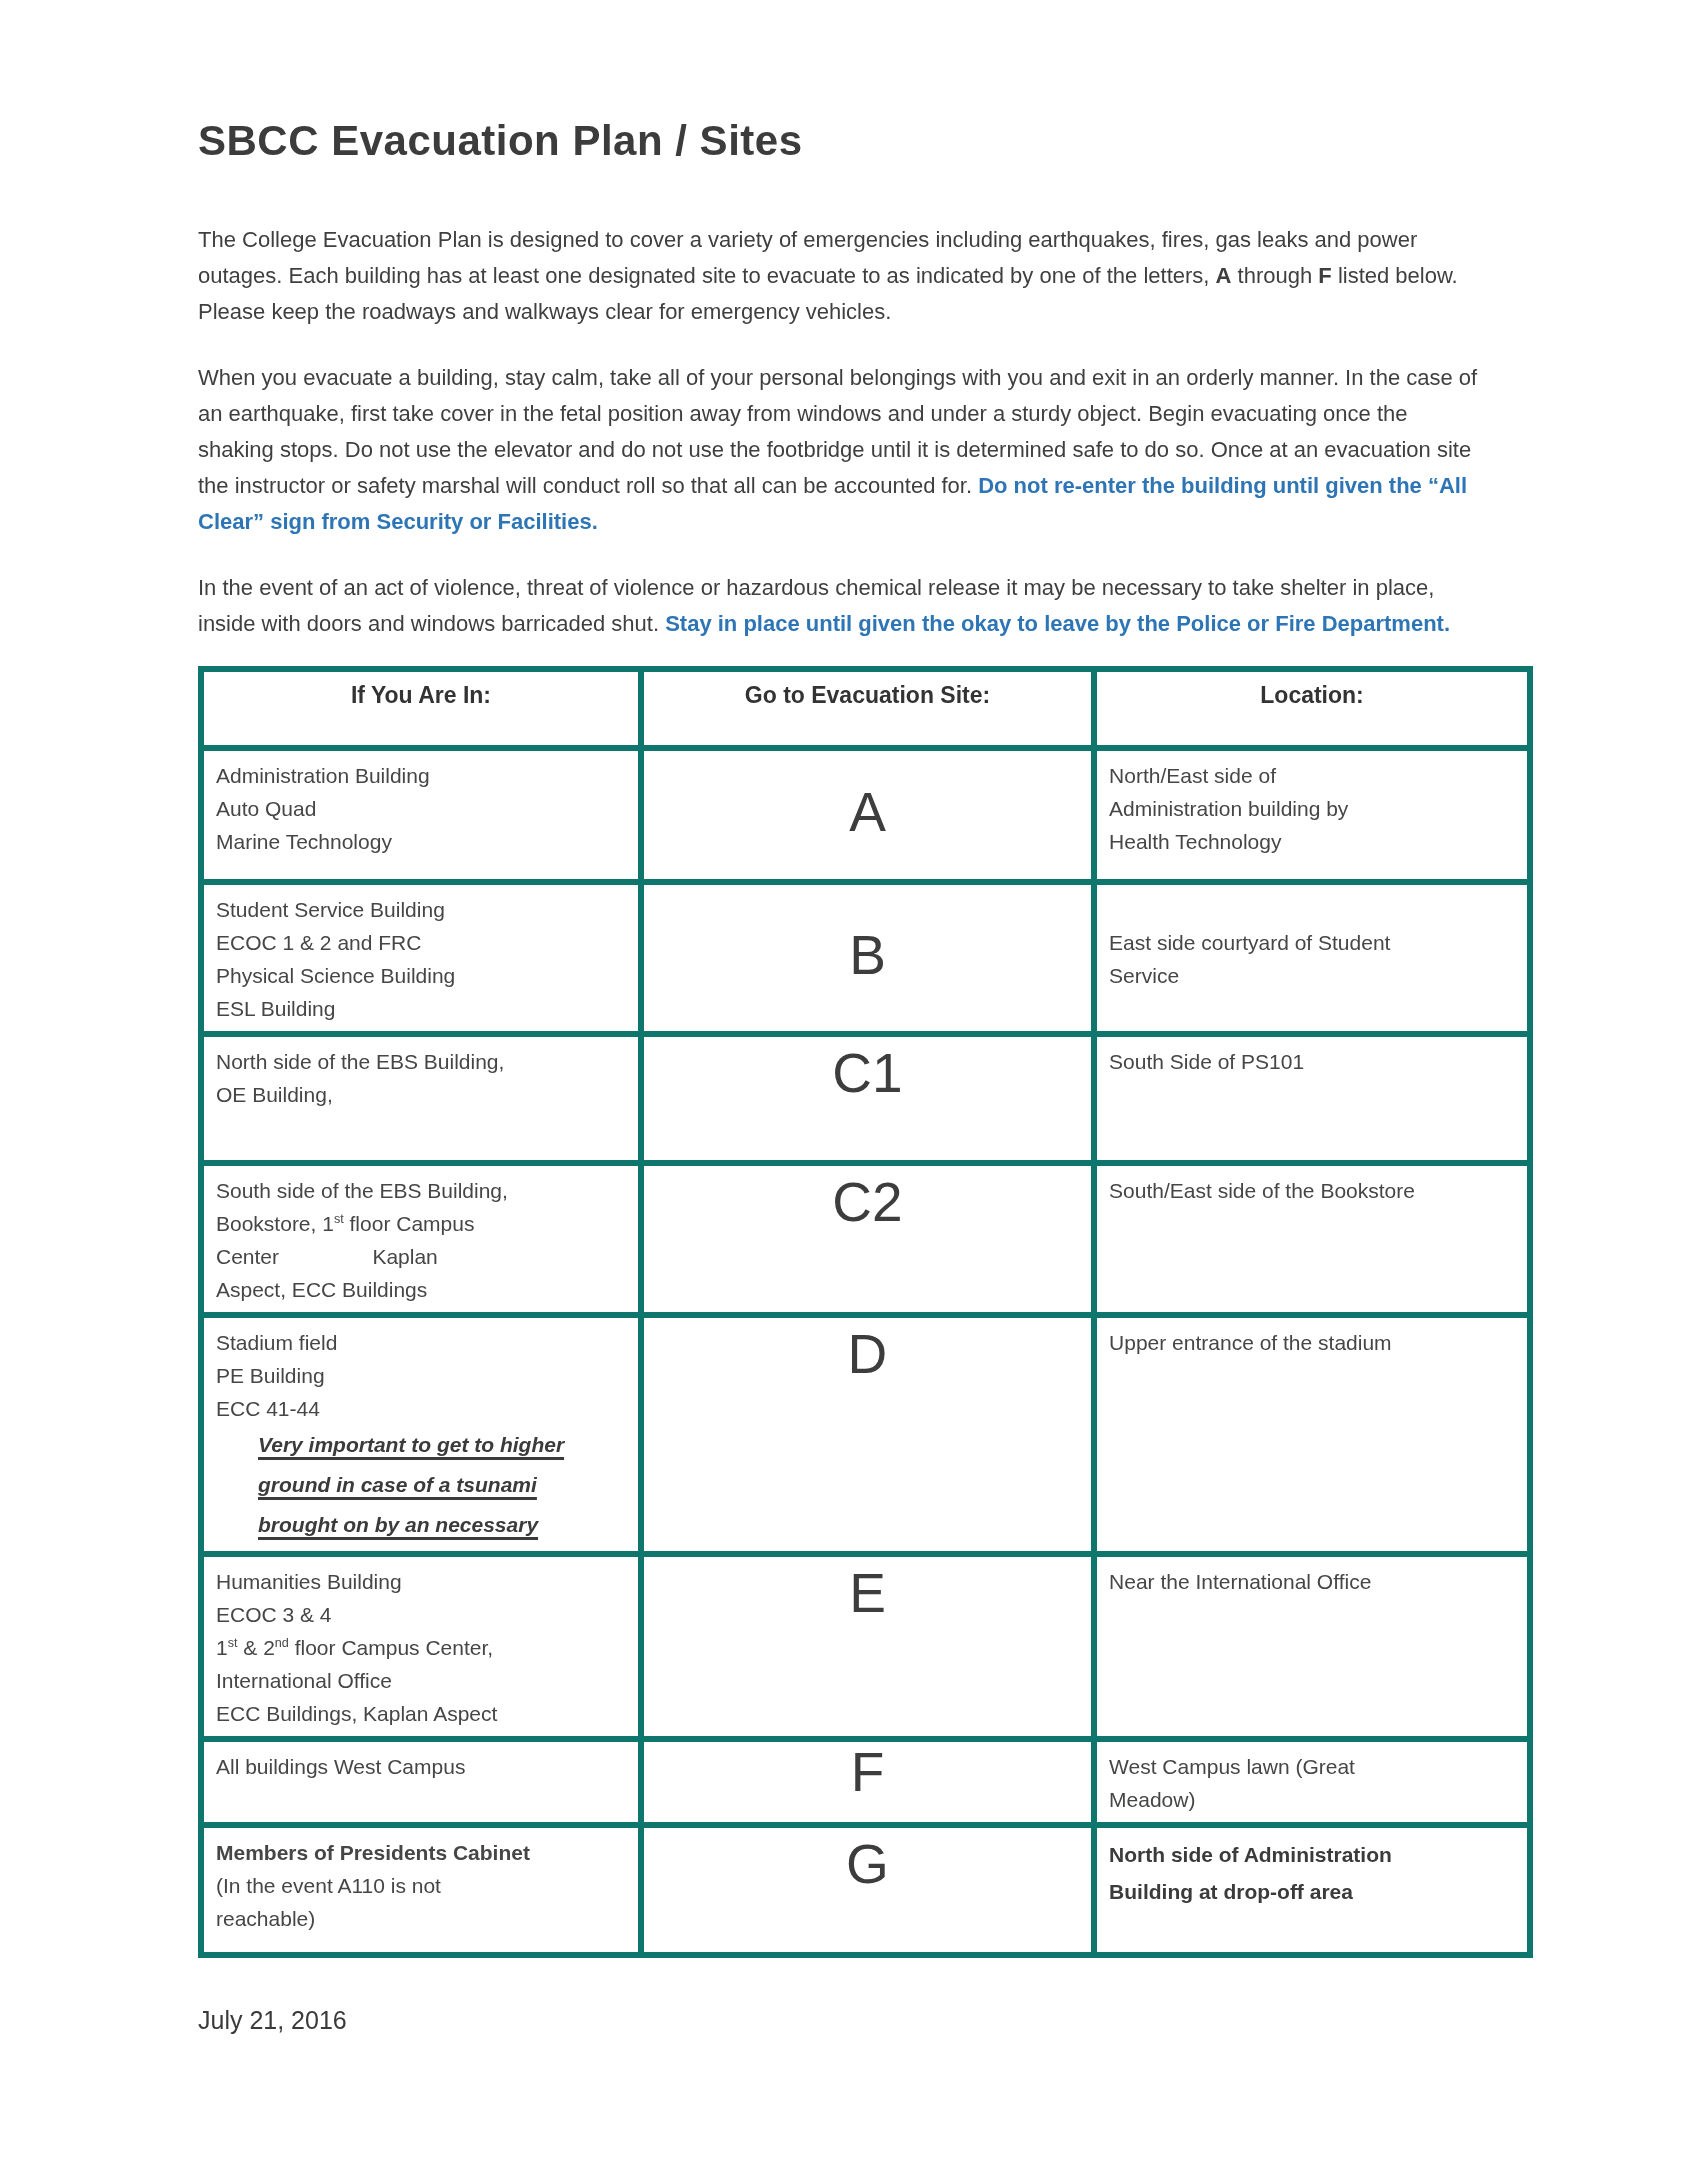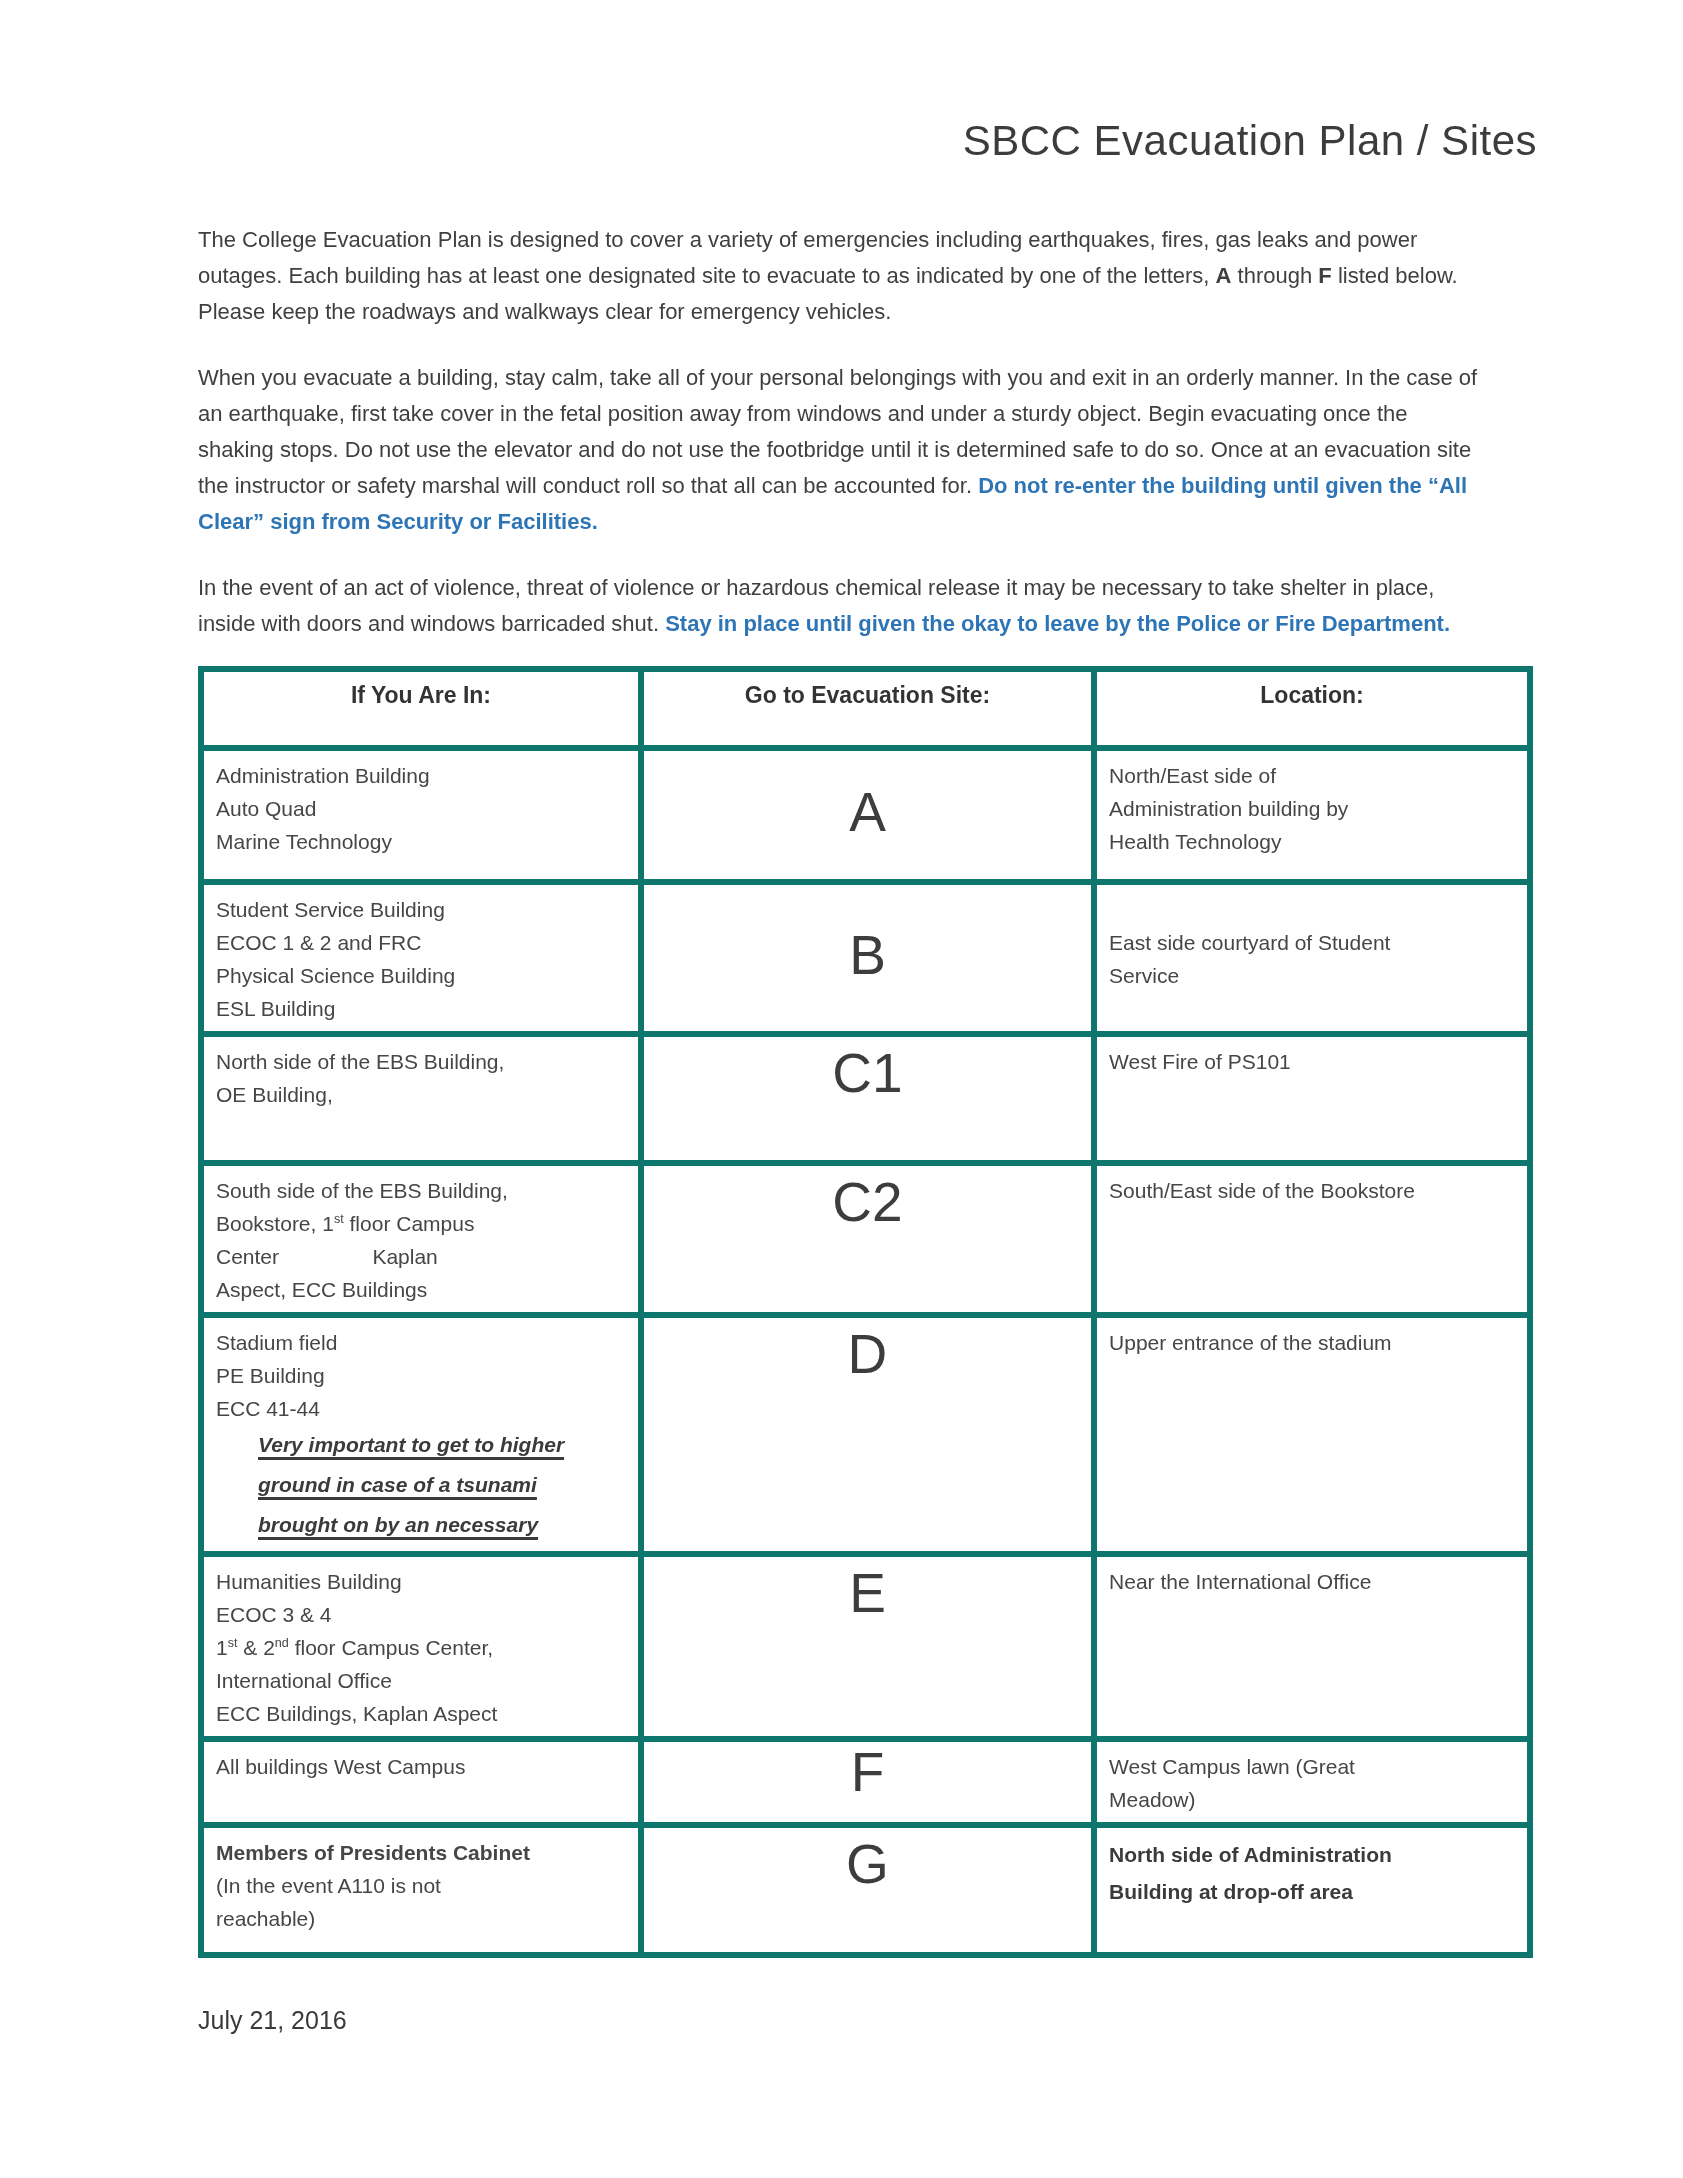--- a/index.html
+++ b/index.html
@@ -10,23 +10,23 @@
     font-family:"Liberation Sans","DejaVu Sans",sans-serif;
     color:#3f3f3f;
     margin:0 auto;
     overflow:hidden;
     box-sizing:border-box;
     padding:117px 147px 0 198px;
   }
   .content{width:1339px;}
   h1.title{
     font-size:42px;
-    font-weight:normal;
+    font-weight:bold;
     color:#3c3c3c;
-    text-align:right;
+    text-align:left;
     margin:0 0 57px 0;
     letter-spacing:0.5px;
   }
   .emergency{
     text-align:center;
     font-size:23px;
     font-weight:bold;
     color:#ed1c24;
     margin:0 0 55px 0;
     white-space:pre;
@@ -169,21 +169,21 @@
               <div class="cell-line">Service</div>
             </td>
           </tr>
           <tr>
             <td class="bcell">
               <div class="cell-line"><span>North side of the EBS Building,</span></div>
               <div class="cell-line"><span>OE Building,</span></div>
             </td>
             <td class="site">C1</td>
             <td class="loc">
-              <div class="cell-line">West Fire of PS101</div>
+              <div class="cell-line">South Side of PS101</div>
             </td>
           </tr>
           <tr>
             <td class="bcell">
               <div class="cell-line"><span>South side of the EBS Building,</span></div>
               <div class="cell-line"><span>Bookstore, 1</span><sup>st</sup><span> floor Campus</span></div>
               <div class="cell-line"><span>Center                Kaplan</span></div>
               <div class="cell-line"><span>Aspect, ECC Buildings</span></div>
             </td>
             <td class="site">C2</td>

